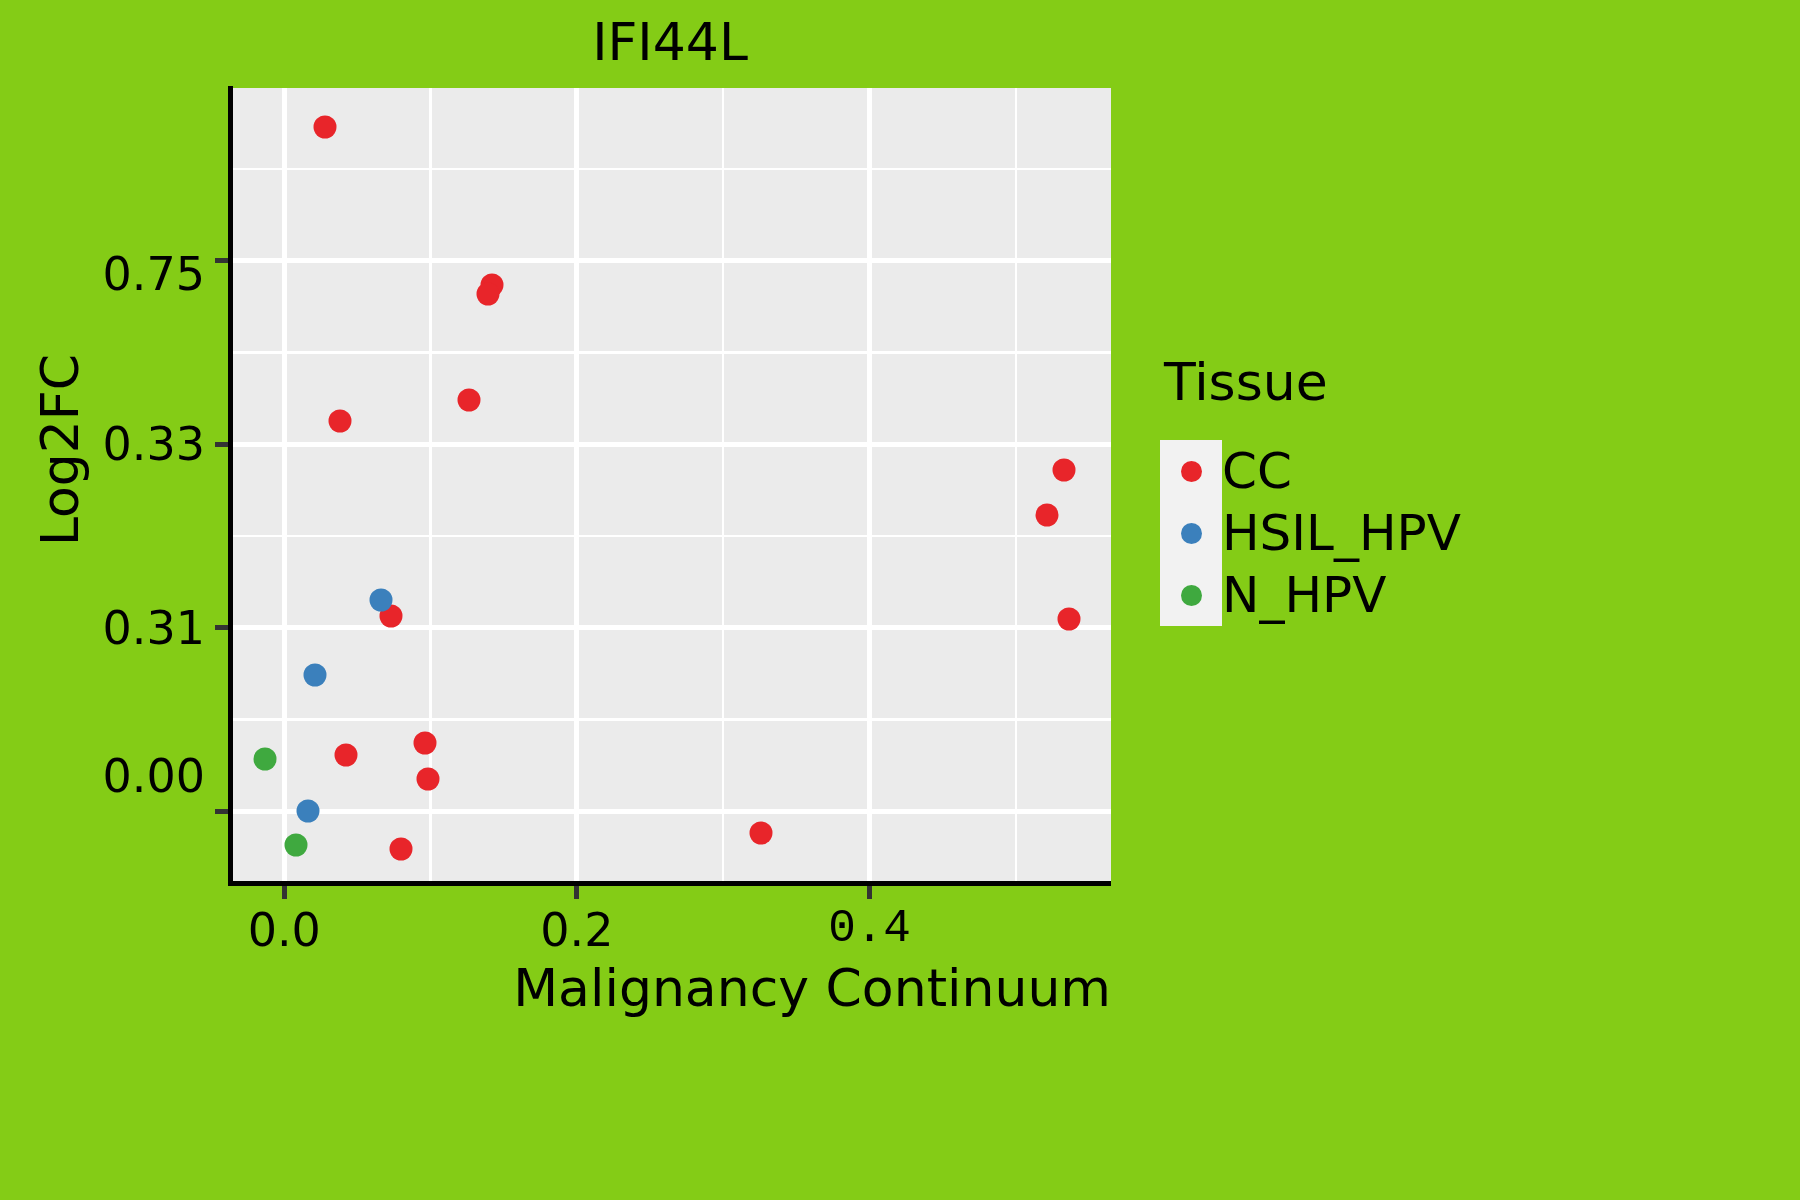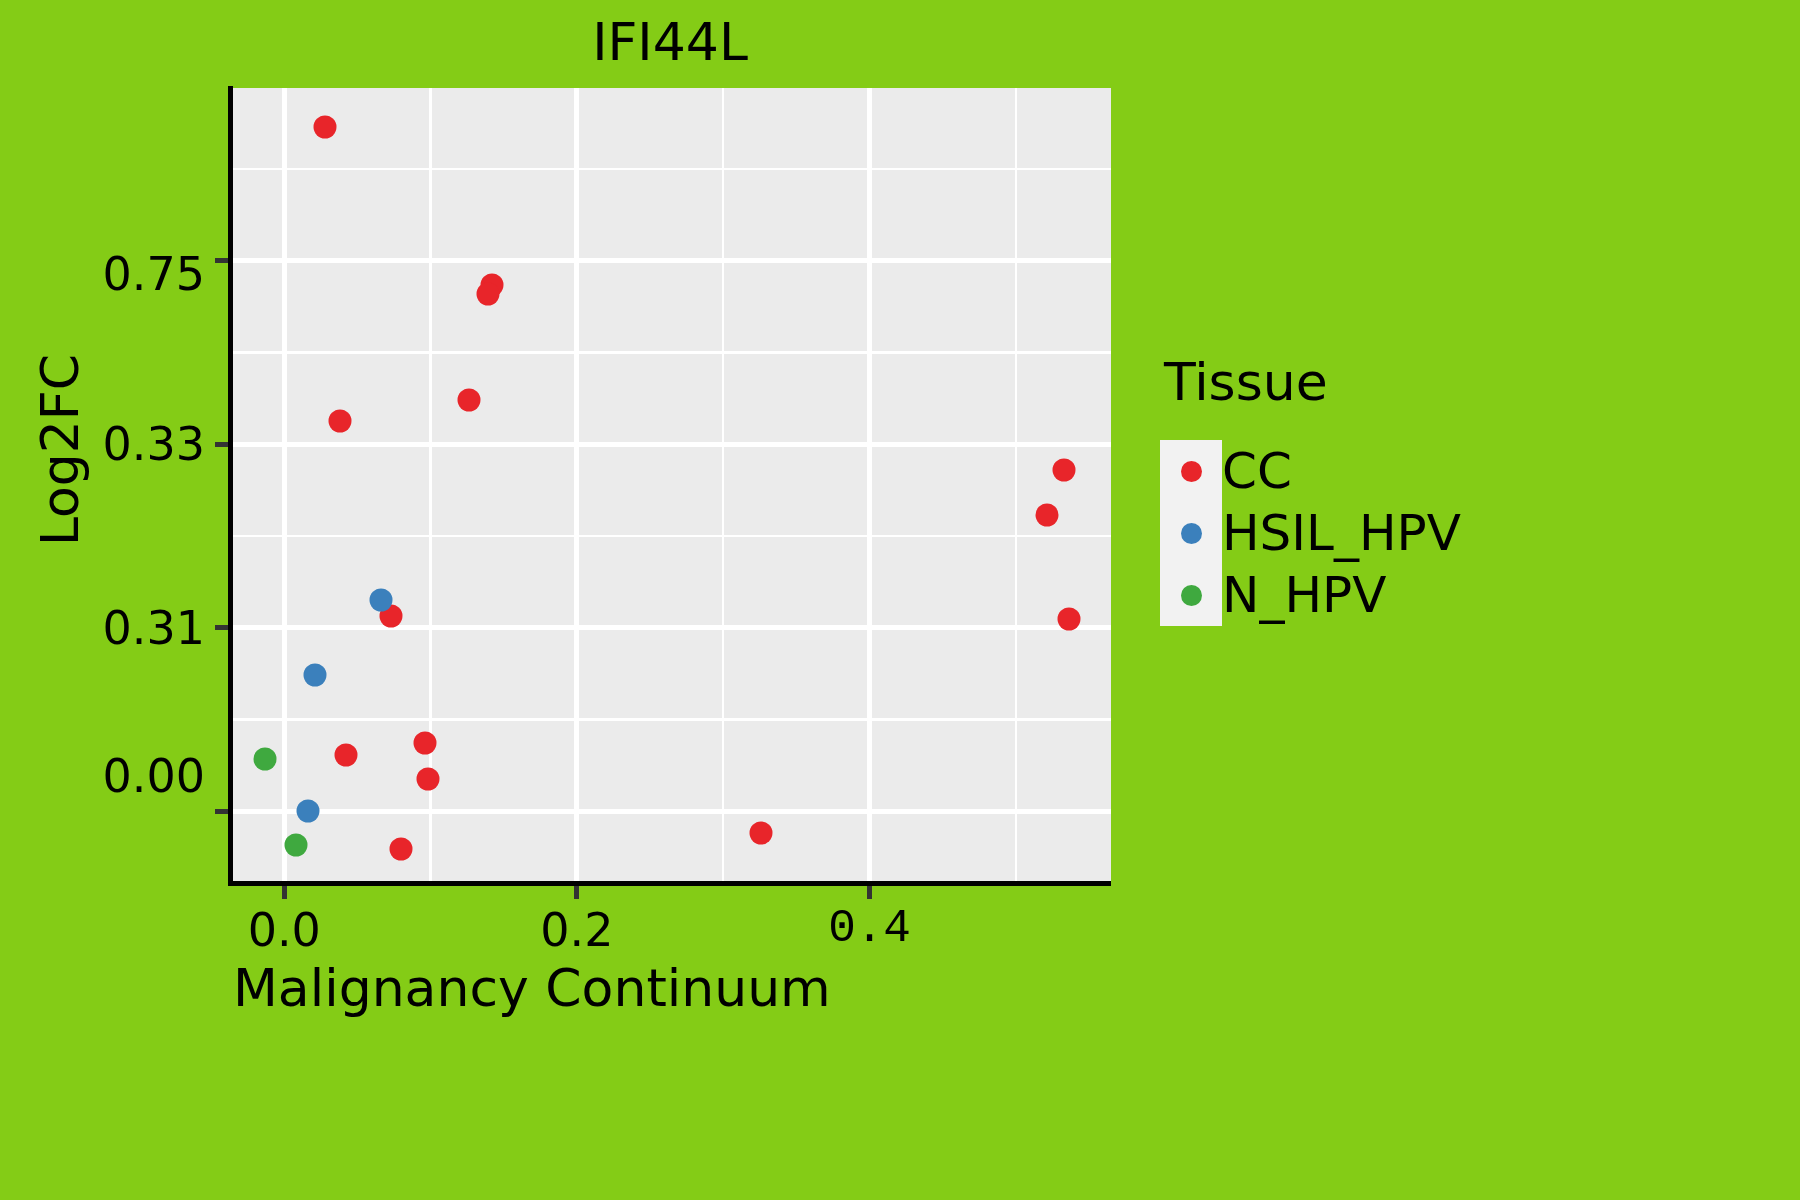--- a/index.html
+++ b/index.html
@@ -121,21 +121,21 @@
     font-size: 52px;
     color: #000000;
     transform: rotate(-90deg);
     white-space: nowrap;
   }
   #xlab {
     position: absolute;
     left: 233px;
     top: 958px;
     width: 878px;
-    text-align: left;
+    text-align: right;
     font-size: 52px;
     color: #000000;
     white-space: nowrap;
   }
 
   
   #legend {
     position: absolute;
     left: 1160px;
     top: 352px;

